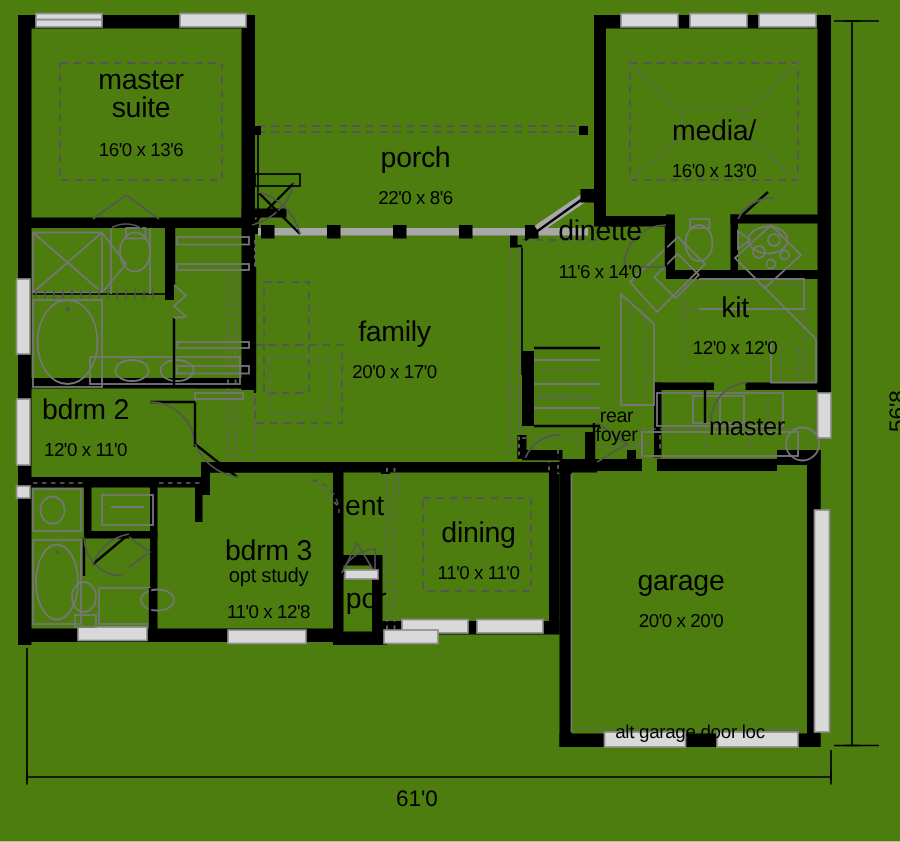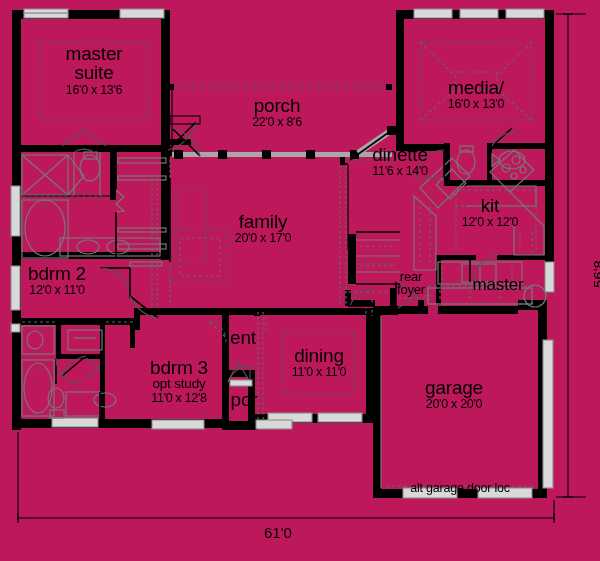--- a/index.html
+++ b/index.html
@@ -8,21 +8,21 @@
     background: #ffffff;
   }
   body {
     font-family: "Liberation Sans", sans-serif;
     -webkit-font-smoothing: antialiased;
   }
   #plan-root {
     position: relative;
     width: 600px;
     height: 561px;
-    background: #be185d;
+    background: #4d7c0f;
     overflow: hidden;
   }
   #plan-svg {
     position: absolute;
     left: 0;
     top: 0;
     width: 600px;
     height: 561px;
   }
   .lbl {
@@ -36,21 +36,21 @@
   }
   .lbl .nm {
     display: block;
     font-size: 19px;
     letter-spacing: -0.2px;
   }
   .lbl .dm {
     display: block;
     font-size: 12.5px;
     letter-spacing: -0.3px;
-    margin-top: 1px;
+    margin-top: 11px;
   }
   .lbl.small .nm { font-size: 13px; }
   .dimtext {
     position: absolute;
     font-size: 15px;
     color: #000000;
     white-space: nowrap;
     font-family: "Liberation Sans", sans-serif;
   }
   .dimtext.vert {

